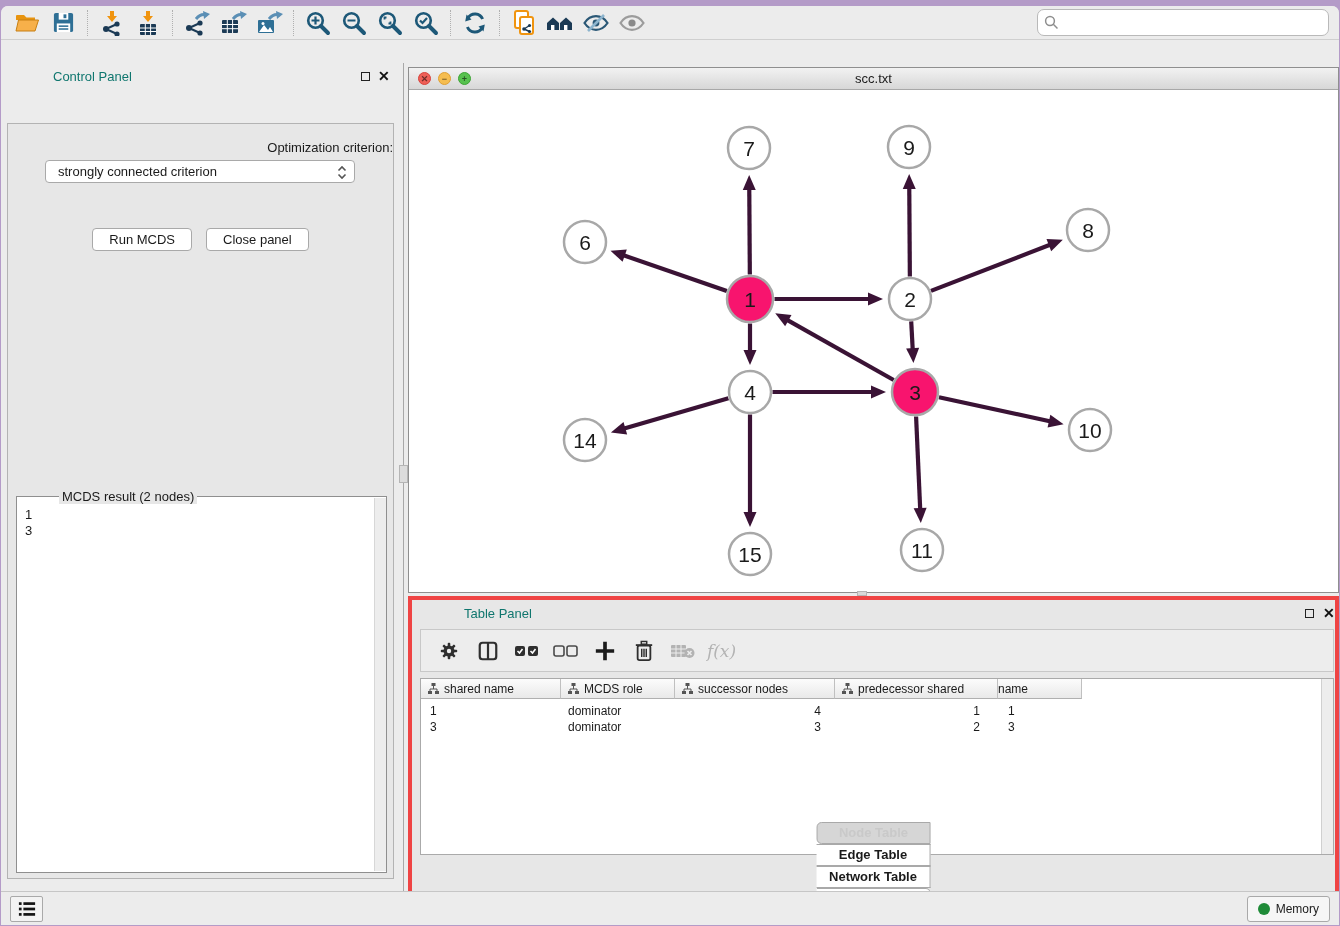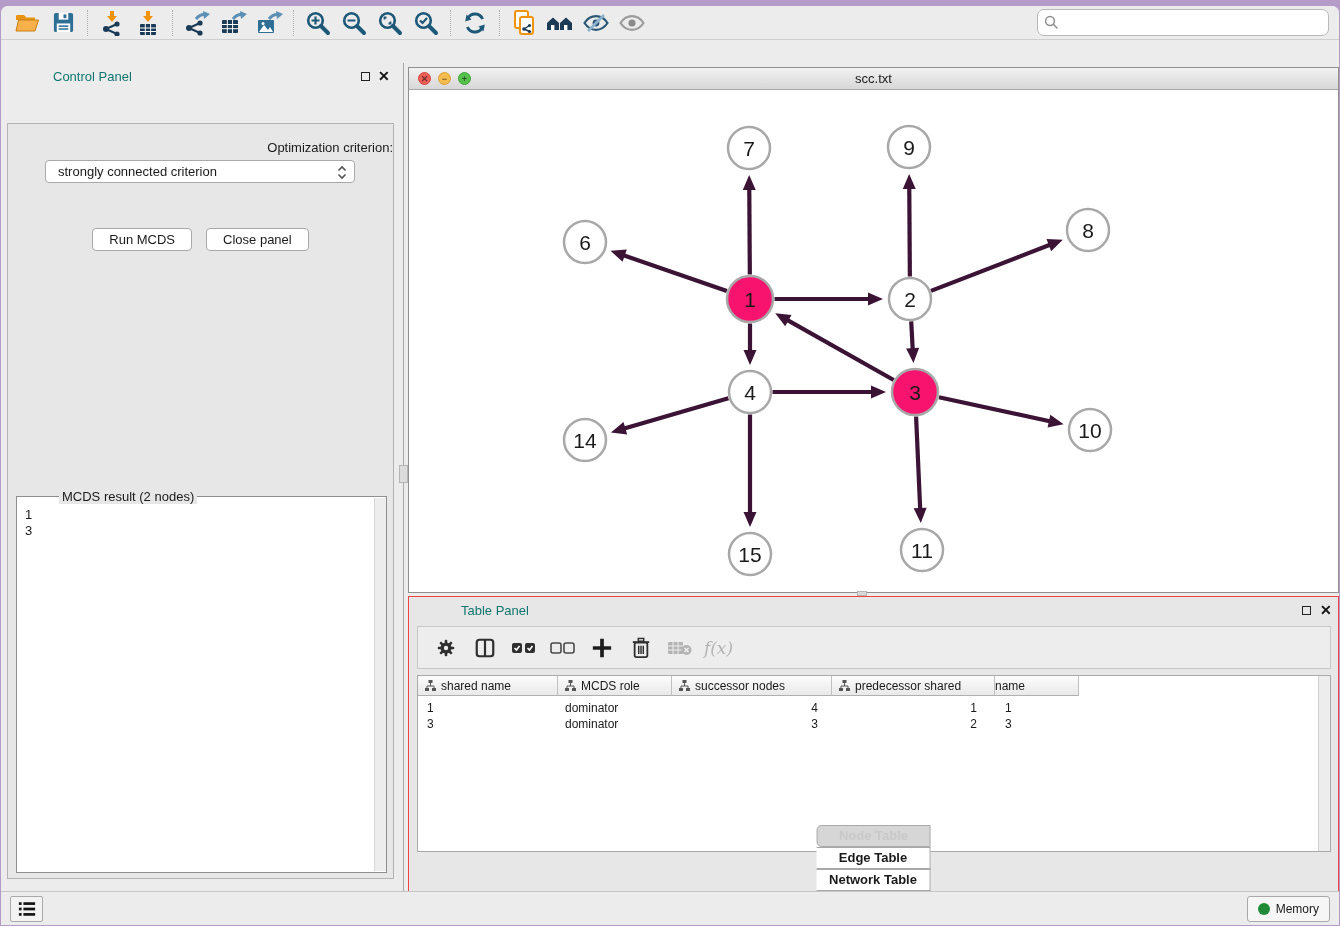--- a/index.html
+++ b/index.html
@@ -55,21 +55,21 @@
   .net-window { position:absolute; left:407px; top:4px; width:931px; height:526px; border:1px solid #8f8f8f; background:#fff; }
   .net-titlebar { height:22px; background:linear-gradient(#f2f2f2,#d7d7d7); border-bottom:1px solid #a8a8a8; position:relative; }
   .net-titlebar .title { text-align:center; line-height:21px; color:#1a1a1a; }
   .mac-dot { position:absolute; top:4px; width:13px; height:13px; border-radius:50%; font-size:9px; line-height:13px; text-align:center; color:rgba(0,0,0,.55); font-weight:bold; }
   .mac-close { left:9px;  background:#ee5f57; border:1px solid #d8423b; }
   .mac-min   { left:29px; background:#f5bd4f; border:1px solid #dfa034; }
   .mac-zoom  { left:49px; background:#57c14e; border:1px solid #3da435; }
   .net-canvas { position:absolute; left:0; top:22px; right:0; bottom:0; background:#fff; overflow:hidden; }
 
   
-  .table-panel { position:absolute; left:407px; top:533px; width:931px; height:321px; background:#e7e7e7; border:1px solid #ef4444; }
+  .table-panel { position:absolute; left:407px; top:533px; width:931px; height:321px; background:#e7e7e7; border:4px solid #ef4444; }
   .tp-head { height:26px; position:relative; }
   .tp-toolbar { position:absolute; left:8px; top:29px; width:914px; height:43px; border:1px solid #c8c8c8; background:#ededed; display:flex; align-items:center; padding-left:10px; gap:4px; }
   .tp-tool { width:35px; height:32px; display:flex; align-items:center; justify-content:center; }
   .fx { font-family:"DejaVu Serif", serif; font-style:italic; font-size:17px; color:#b3b3b3; }
   .ntable { position:absolute; left:8px; top:78px; width:914px; height:177px; background:#fff; border:1px solid #aaa; overflow:hidden; }
   .thead { display:flex; height:20px; }
   .th { background:linear-gradient(#fcfcfc,#e9e9e9); border-right:1px solid #c0c0c0; border-bottom:1px solid #b0b0b0; display:flex; align-items:center; font-size:12px; padding-left:7px; gap:5px; }
   .th.center { padding-left:0; }
   .c0{width:140px;} .c1{width:114px;} .c2{width:160px;} .c3{width:163px;} .c4{width:84px;}
   .trow { display:flex; height:16px; line-height:16px; font-size:12px; }

